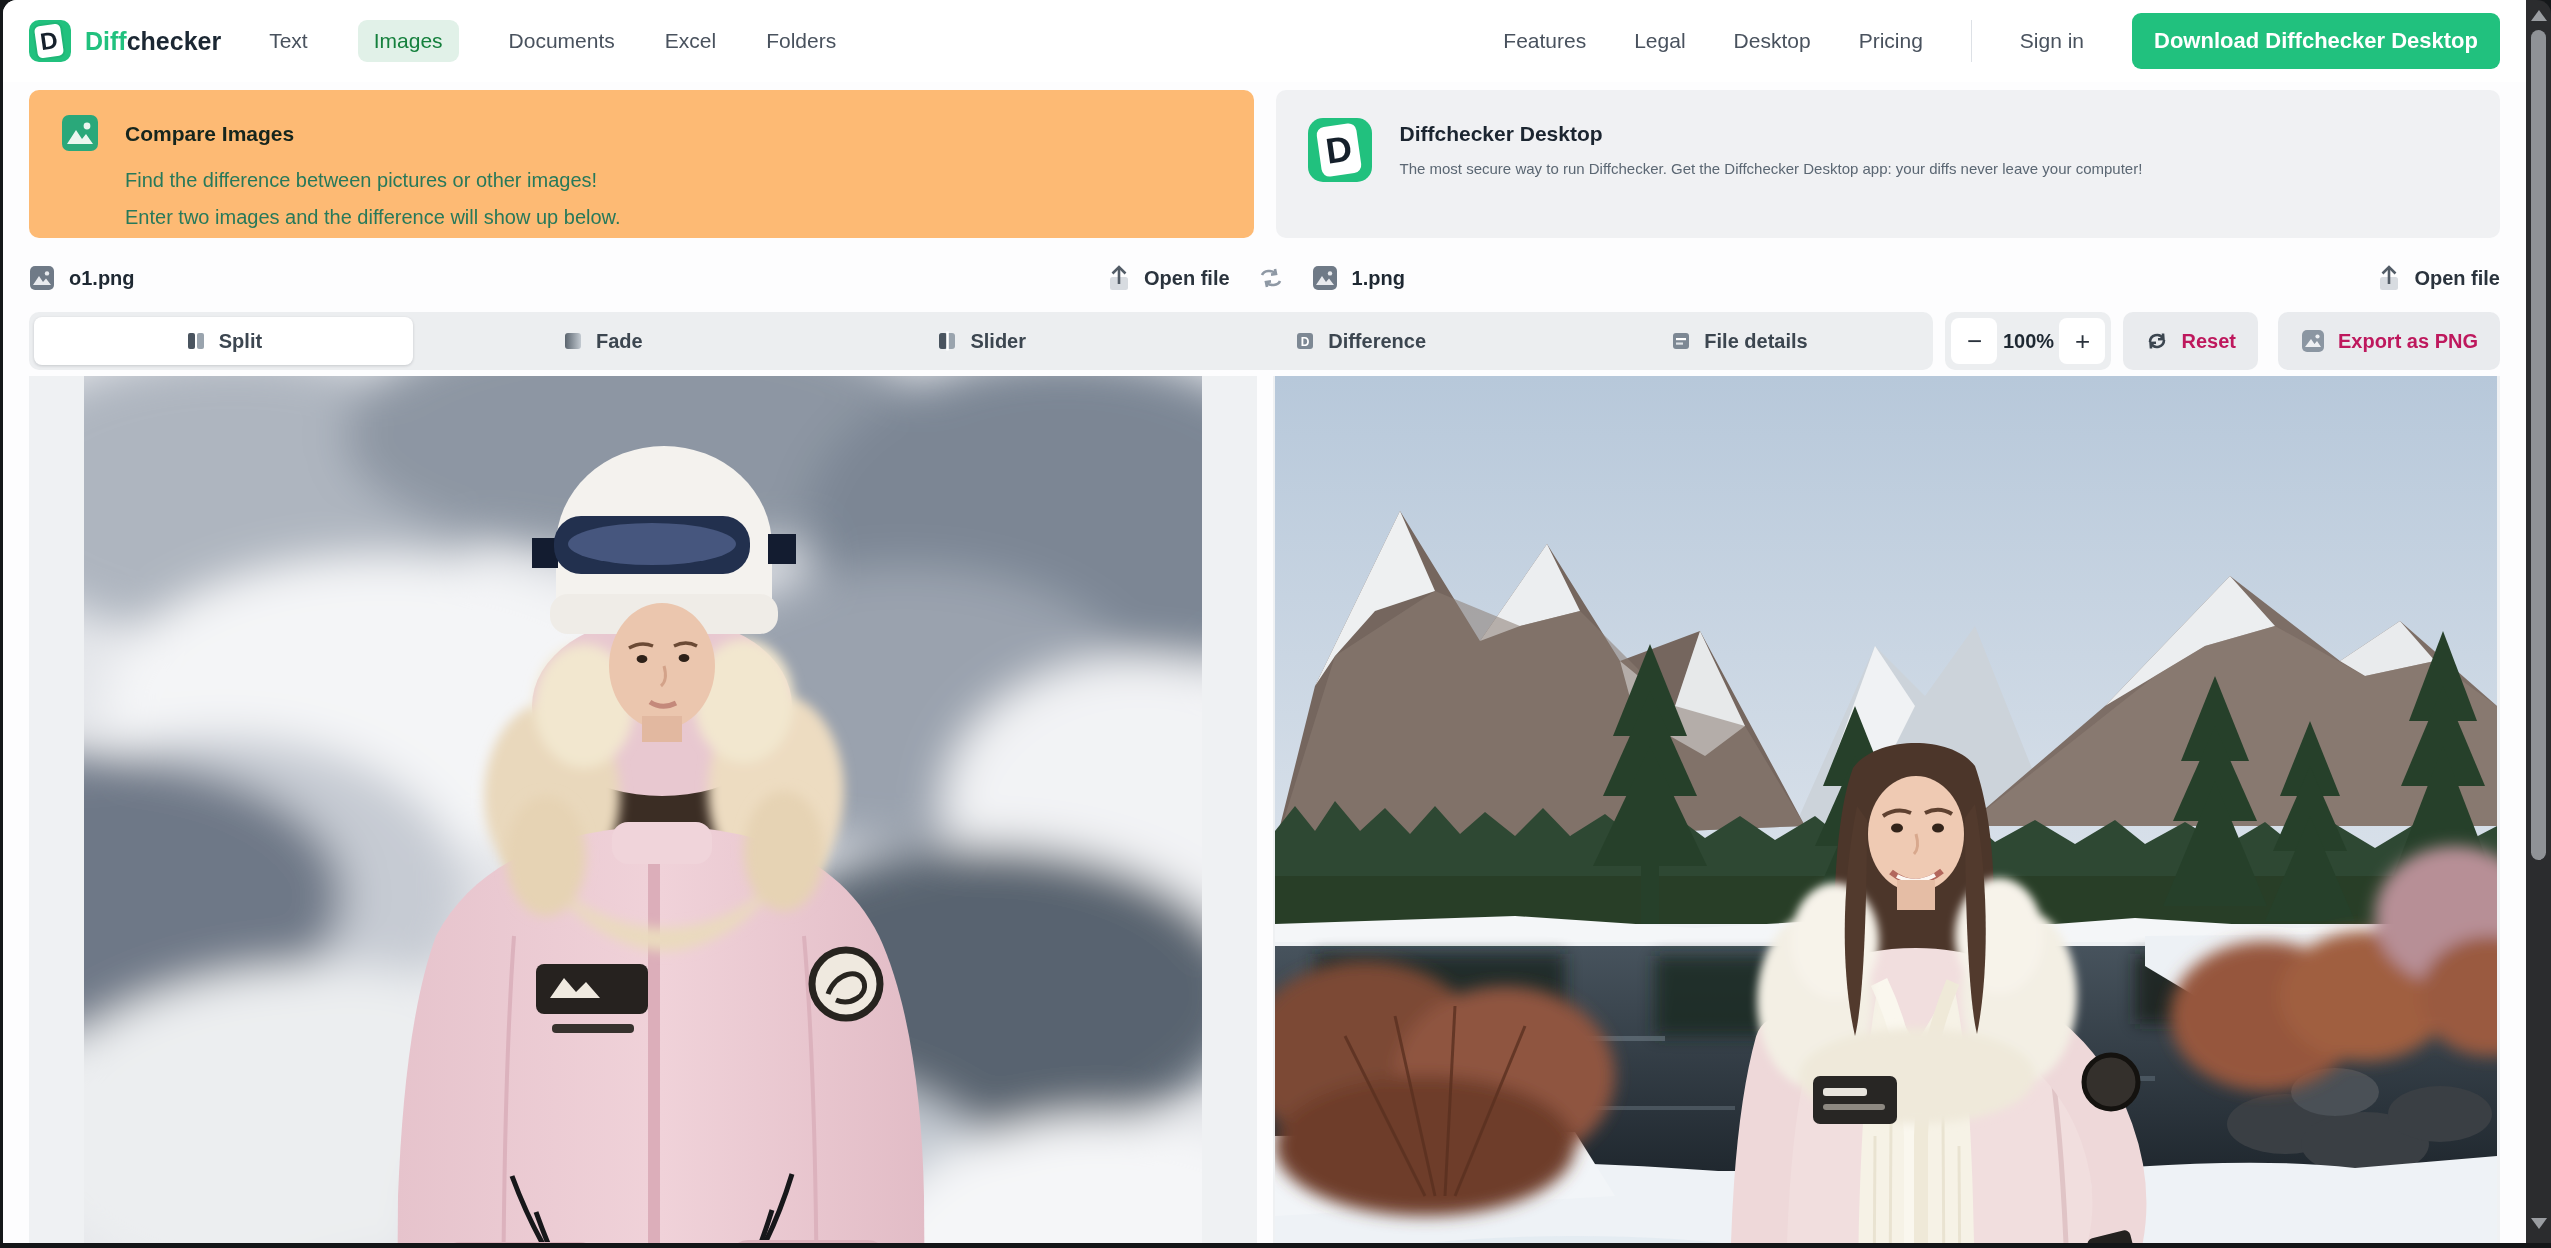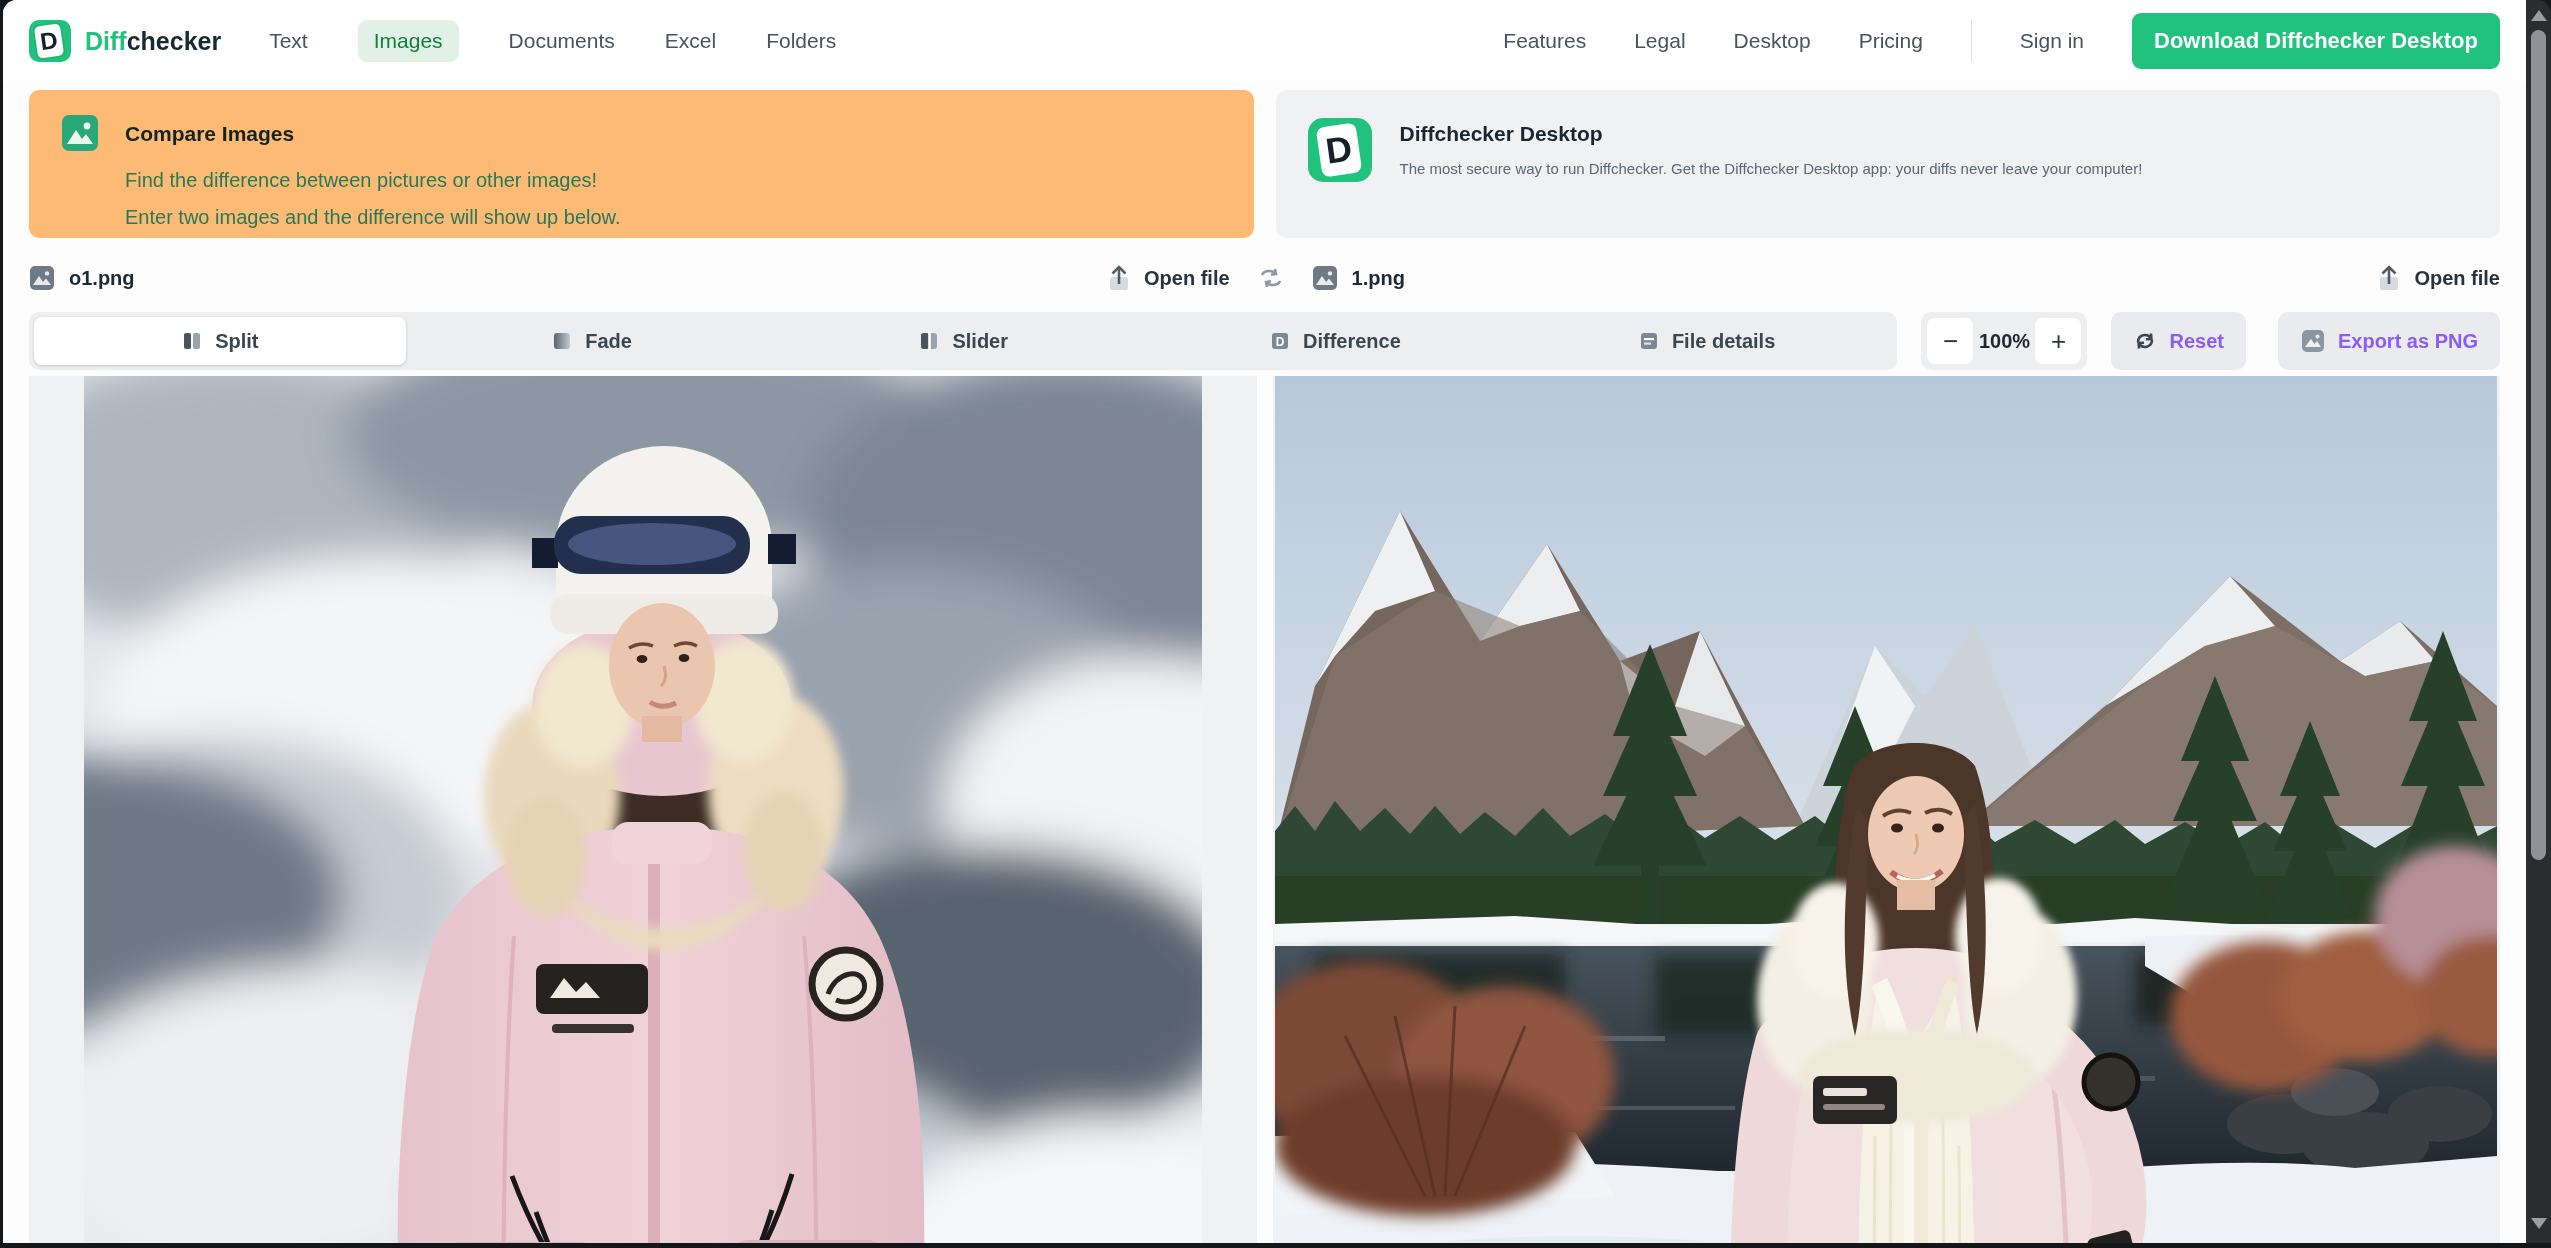--- a/index.html
+++ b/index.html
@@ -38,33 +38,33 @@
                font-weight:700; font-size:36px; color:#15202b; }
   .banner.gray h3 { font-size:21px; color:#1b2530; font-weight:700; padding-top:4px; }
   .banner.gray p { font-size:15px; color:#5b6773; margin-top:14px; }
   
   .filerow { display:flex; align-items:center; height:52px; margin-top:14px; padding:0 26px; }
   .fgroup { display:flex; align-items:center; gap:14px; font-size:20px; font-weight:600; color:#1e2832; }
   .fmid { margin-left:auto; display:flex; align-items:center; gap:26px; }
   .fright { margin-left:auto; }
   .openfile { display:flex; align-items:center; gap:12px; font-size:20px; font-weight:600; color:#2a333d; cursor:pointer; }
   
-  .toolbar { display:flex; align-items:center; margin-top:8px; padding:0 26px;gap:12px; }
+  .toolbar { display:flex; align-items:center; margin-top:8px; padding:0 26px; }
   .tabs { flex:1 1 auto; display:flex; background:#eceef0; border-radius:10px; padding:5px; height:58px; }
   .tab { flex:1 1 0; display:flex; align-items:center; justify-content:center; gap:12px;
          font-size:20px; font-weight:600; color:#3c4650; border-radius:8px; cursor:pointer; }
   .tab.active { background:#fff; box-shadow:0 1px 3px rgba(20,30,40,.18); }
   .tab .ticon { color:#7d8894; display:flex; }
   .zoomgrp { display:flex; align-items:center; background:#eceef0; border-radius:10px; height:58px;
              margin-left:12px; padding:0 6px; }
   .zbtn { width:46px; height:46px; background:#fff; border:none; border-radius:8px; font-size:26px;
           color:#2a323c; cursor:pointer; line-height:1; }
   .zlevel { width:62px; text-align:center; font-size:20px; font-weight:600; color:#1e2832; }
   .gbtn { display:flex; align-items:center; gap:12px; background:#e9ebee; border:none; border-radius:10px;
-          height:58px; padding:0 22px; font-size:20px; font-weight:600; color:#8b5cf6; cursor:pointer; }
+          height:58px; padding:0 22px; font-size:20px; font-weight:600; color:#be185d; cursor:pointer; }
   .gbtn.reset { margin-left:12px; }
   .gbtn.export { margin-left:20px; }
   .gicon { color:#6f7a87; display:flex; }
   
   .panes { display:flex; gap:16px; margin-top:6px; padding:0 26px; height:867px; }
   .pane { flex:1 1 0; background:#eff1f3; overflow:hidden; display:flex; justify-content:center; }
   .pane.right { justify-content:center; }
   .photo { display:block; flex:0 0 auto; }
   
   .scrollbar { position:absolute; right:0; top:0; width:25px; height:1243px; background:#2b2c2e;

